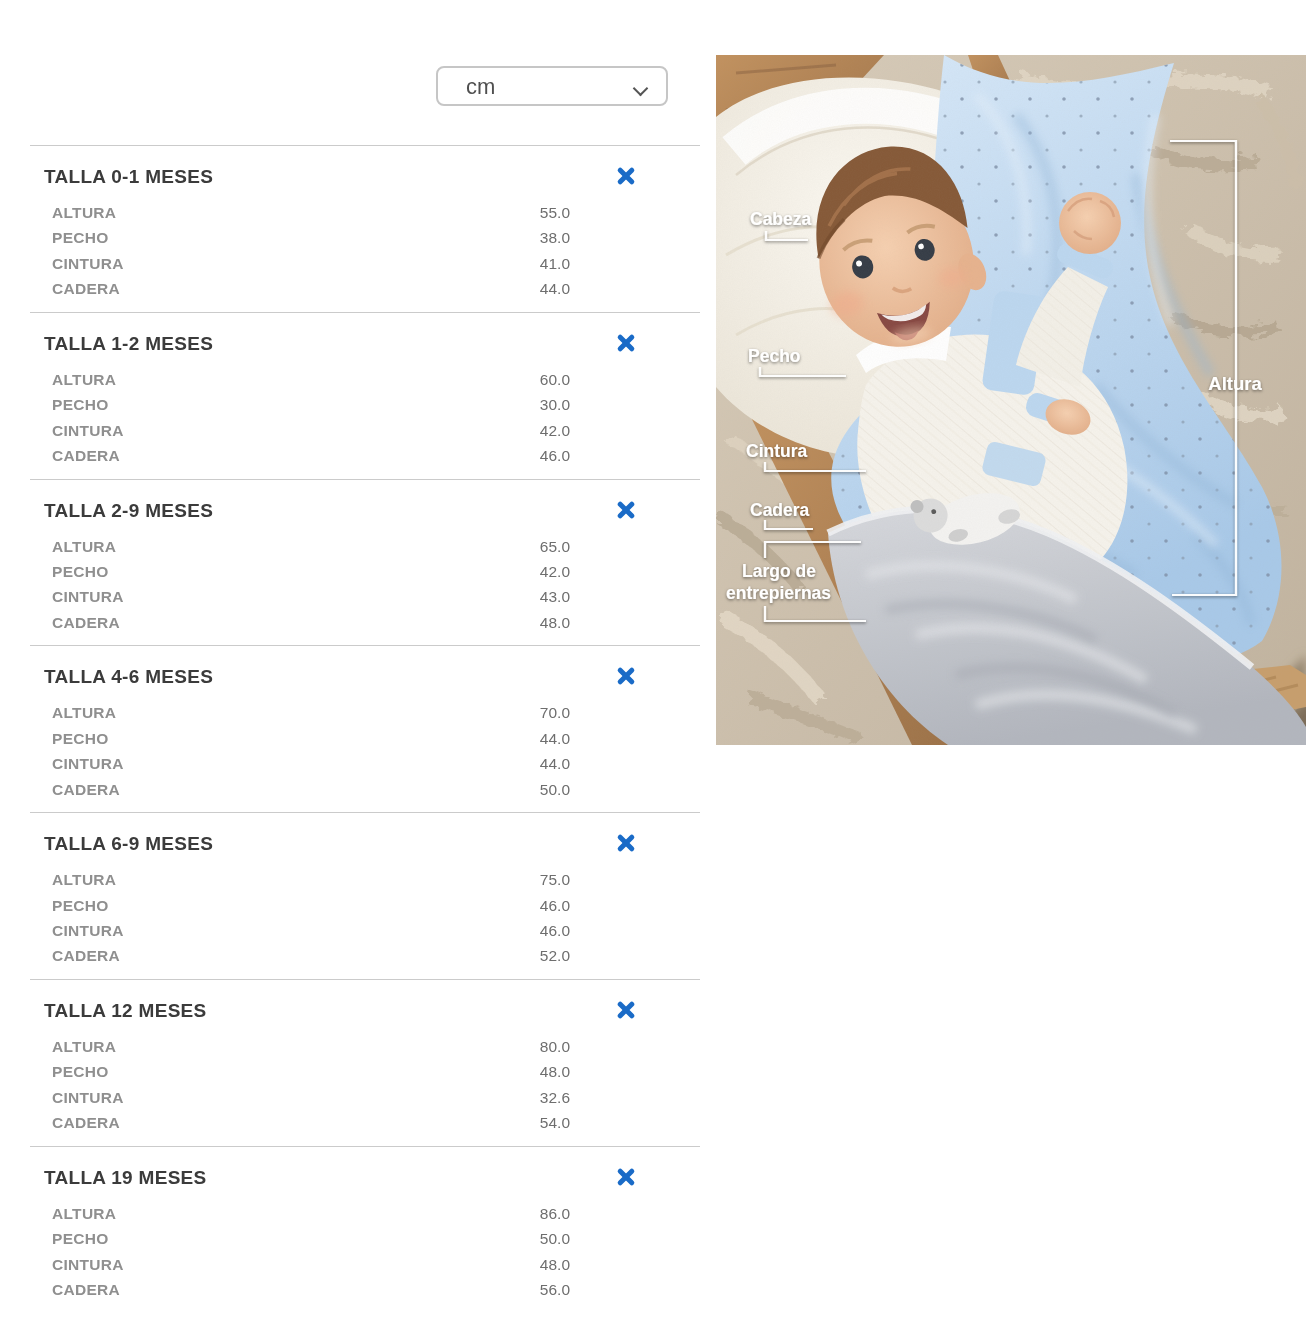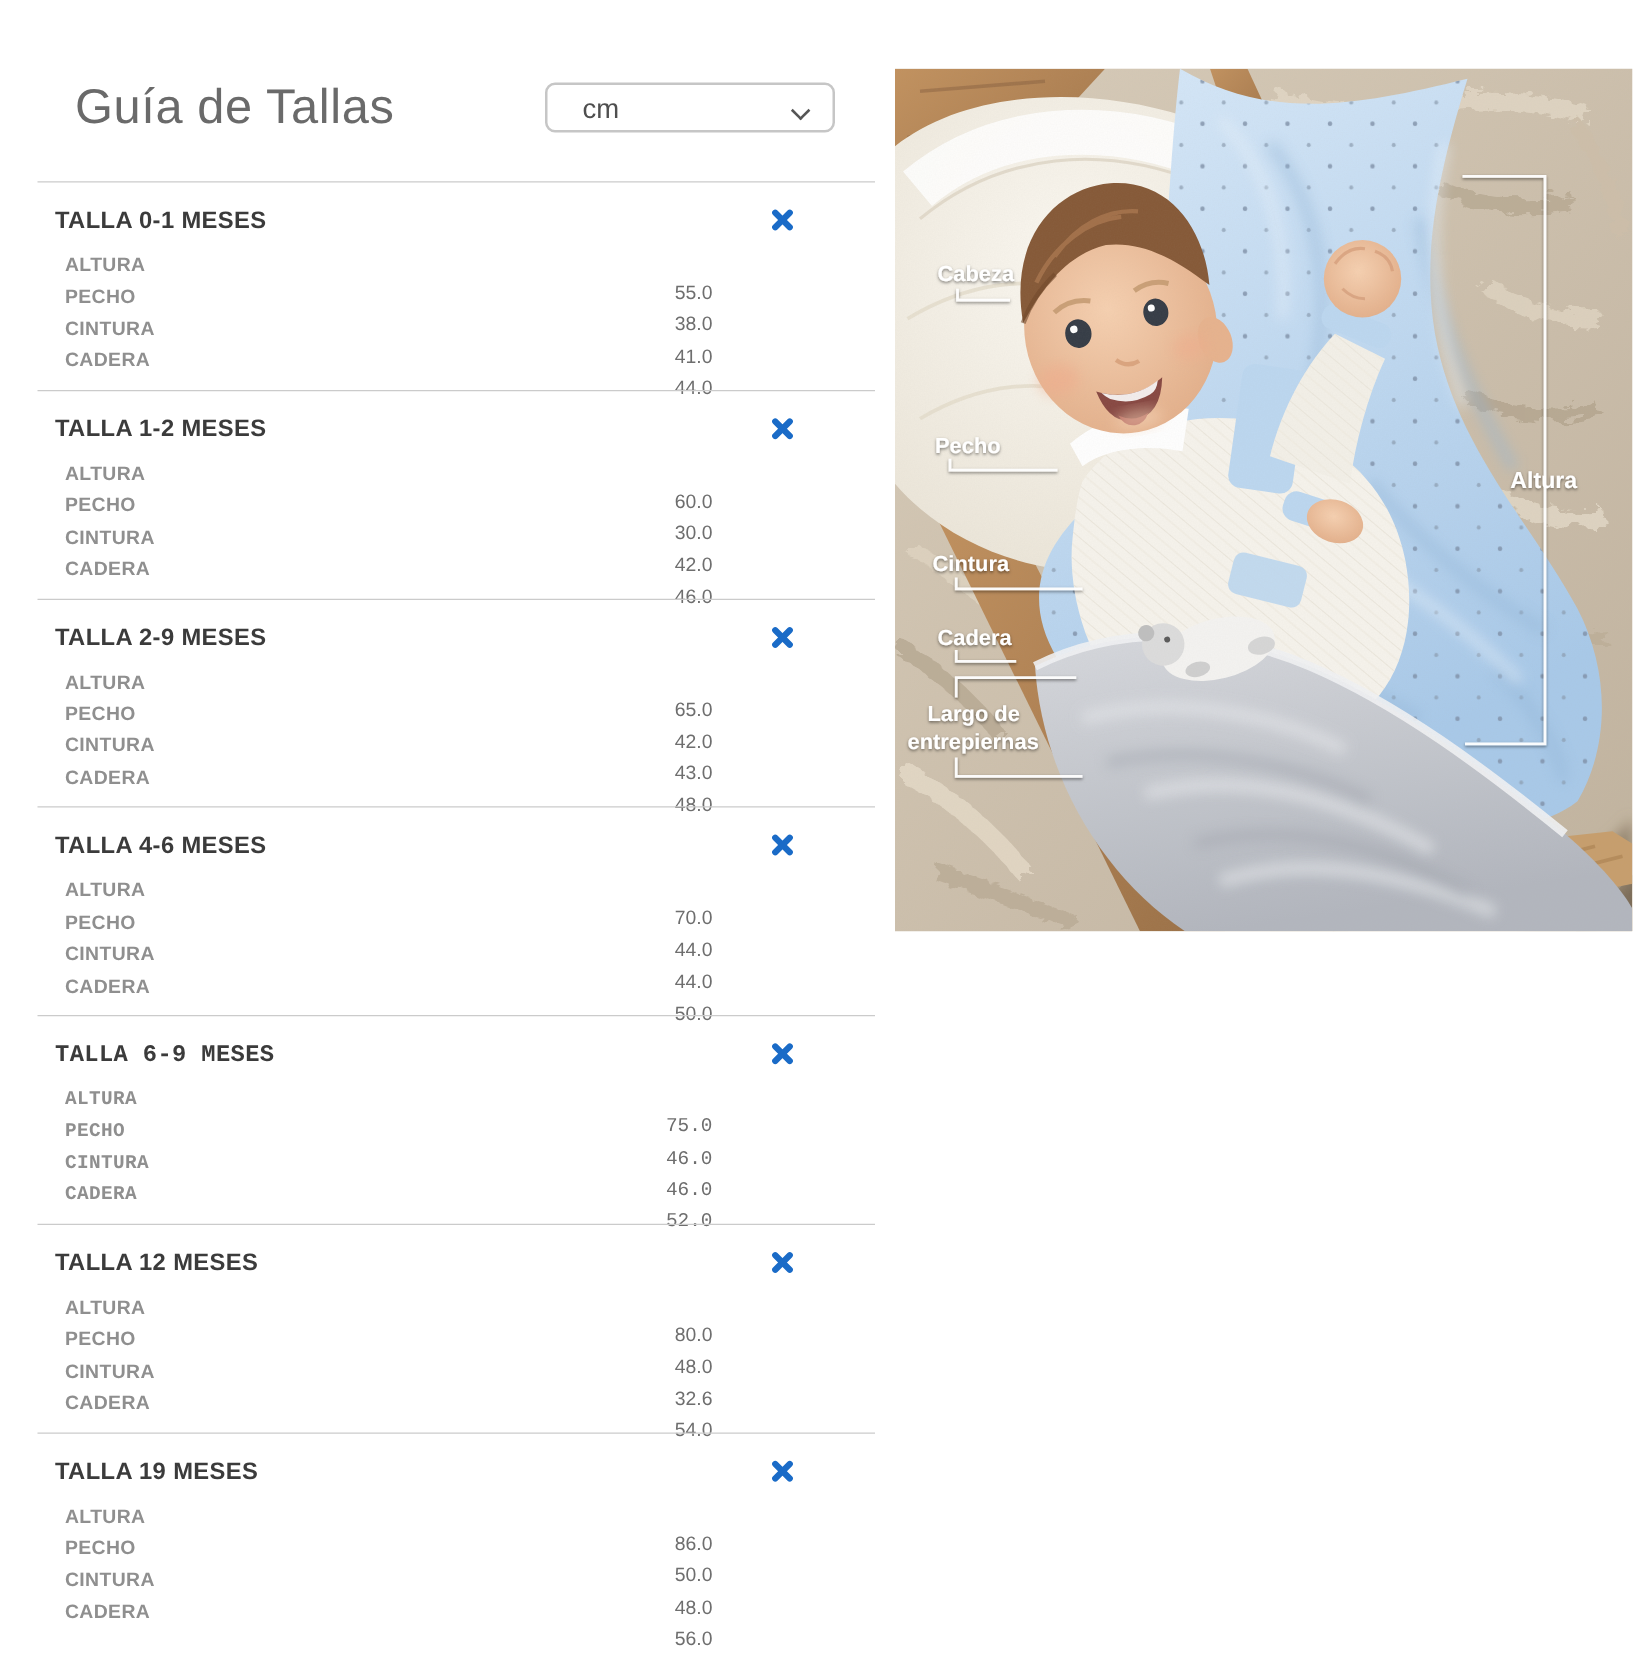--- a/index.html
+++ b/index.html
@@ -42,36 +42,35 @@
   }
   .close-btn {
     position:absolute; right:64px; top:20px; width:20px; height:20px;
     background:none; border:none; cursor:pointer; padding:0;
   }
   .size-rows { position:absolute; left:22px; right:10px; top:54px; }
   .size-row { position:relative; height:25.4px; line-height:25.4px; }
   .row-label { font-size:15.5px; font-weight:700; color:#8f8f8f; letter-spacing:.3px; }
   .row-value {
     position:absolute; right:120px; top:0;
-    font-size:15.5px; font-weight:500; color:#6e6e6e;margin-top:22px;
+    font-size:15.5px; font-weight:500; color:#6e6e6e;
   }
 
   
   .photo {
     position:absolute; left:716px; top:55px; width:590px; height:690px;
     overflow:hidden; background:#cdc1ae;
   }
   .photo svg { display:block; }
 </style>
 </head>
 <body>
 
 <div class="page">
 
-  <h1 class="title">Guía de Tallas</h1>
 
   <div class="unit-wrap">
     <select class="unit">
       <option>cm</option>
     </select>
     <span class="chev"></span>
   </div>
 
   <div id="sections">
     <section class="size-section" style="top: 145px;">
@@ -131,21 +130,21 @@
         </svg>
       </button>
       <div class="size-rows">
           <div class="size-row"><span class="row-label">ALTURA</span><span class="row-value">70.0</span></div>
           <div class="size-row"><span class="row-label">PECHO</span><span class="row-value">44.0</span></div>
           <div class="size-row"><span class="row-label">CINTURA</span><span class="row-value">44.0</span></div>
           <div class="size-row"><span class="row-label">CADERA</span><span class="row-value">50.0</span></div>
         </div>
     </section>
 
-    <section class="size-section" style="top: 812.2px; font-family: Liberation Mono, monospace;">
+    <section class="size-section" style="top: 812.2px;">
       <h2 class="size-title">TALLA 6-9 MESES</h2>
       <button class="close-btn">
         <svg width="20" height="20" viewBox="0 0 20 20">
           <line x1="4.2" y1="4.2" x2="15.8" y2="15.8" stroke="#1a6bc7" stroke-width="5" stroke-linecap="round"></line>
           <line x1="15.8" y1="4.2" x2="4.2" y2="15.8" stroke="#1a6bc7" stroke-width="5" stroke-linecap="round"></line>
         </svg>
       </button>
       <div class="size-rows">
           <div class="size-row"><span class="row-label">ALTURA</span><span class="row-value">75.0</span></div>
           <div class="size-row"><span class="row-label">PECHO</span><span class="row-value">46.0</span></div>

